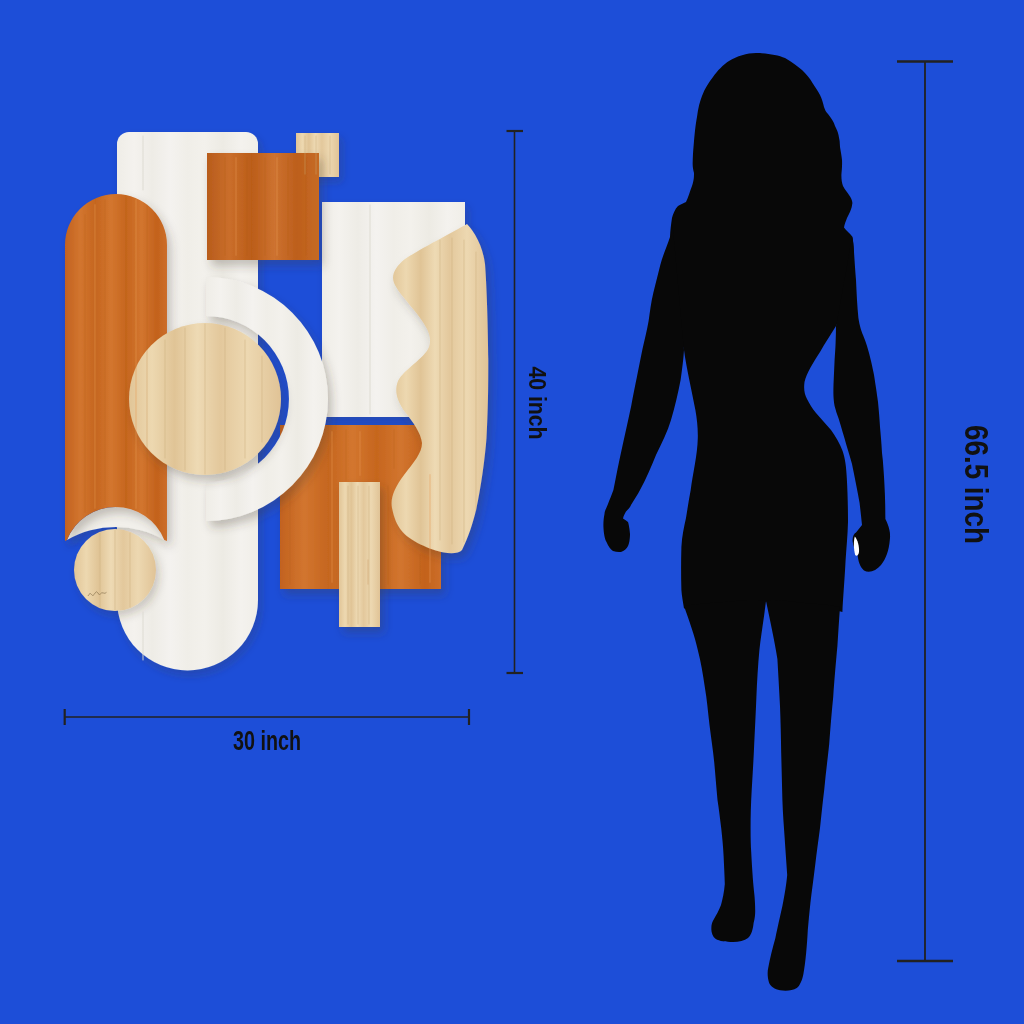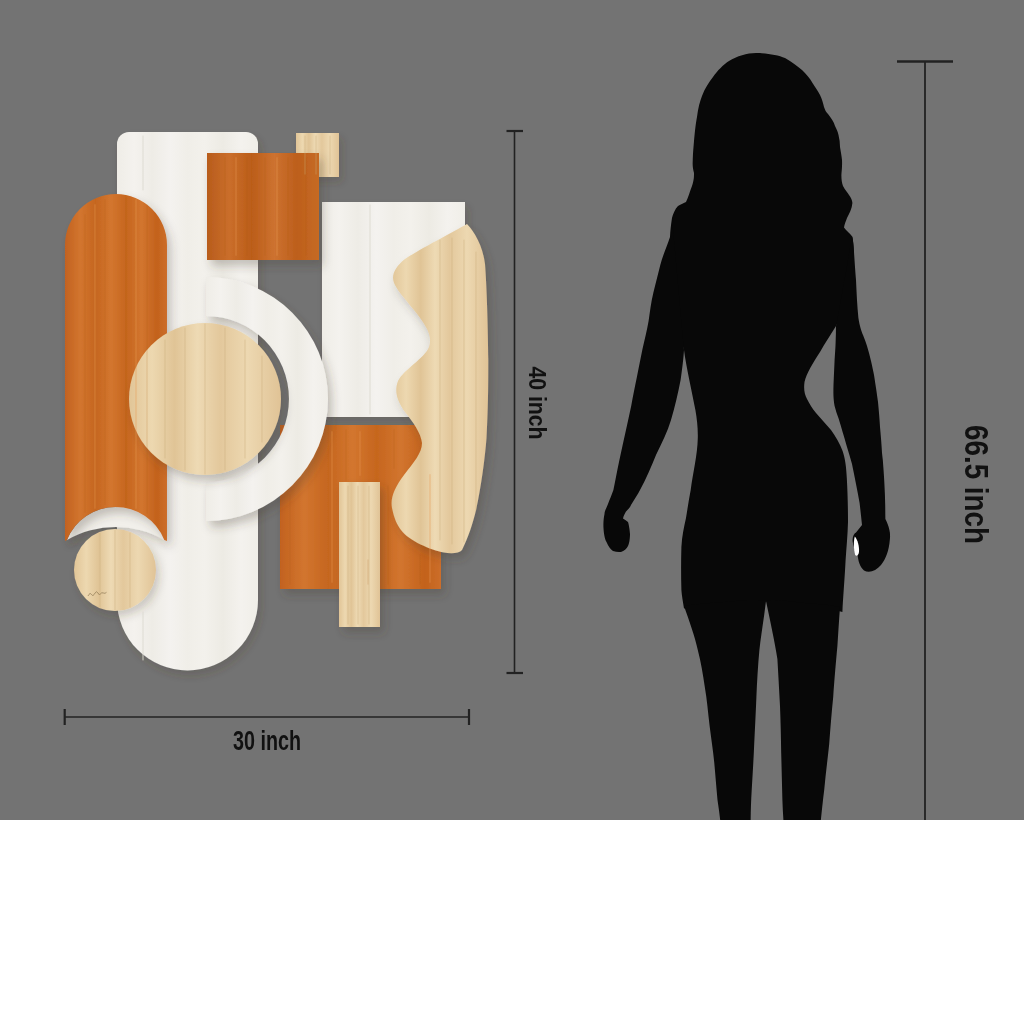--- a/index.html
+++ b/index.html
@@ -1,16 +1,16 @@
 <!DOCTYPE html>
 <html><head>
 <meta charset="utf-8">
 <style>
   html,body{margin:0;padding:0;background:#fff;}
-  .page{width:1024px;height:820px;position:relative;background:#737373;overflow:hidden;
+  .page{width:1024px;height:1024px;position:relative;background:#1d4ed8;overflow:hidden;
         font-family:"Liberation Sans", sans-serif;text-align:right;}
 </style>
 </head>
 <body>
 <div class="page">
 <svg width="1024" height="1024" viewBox="0 0 1024 1024" xmlns="http://www.w3.org/2000/svg">
 <defs>
   <linearGradient id="gw" x1="0" y1="0" x2="1" y2="0">
     <stop offset="0" stop-color="#efede7"></stop>
           <stop offset="0.12" stop-color="#f4f2ee"></stop>

